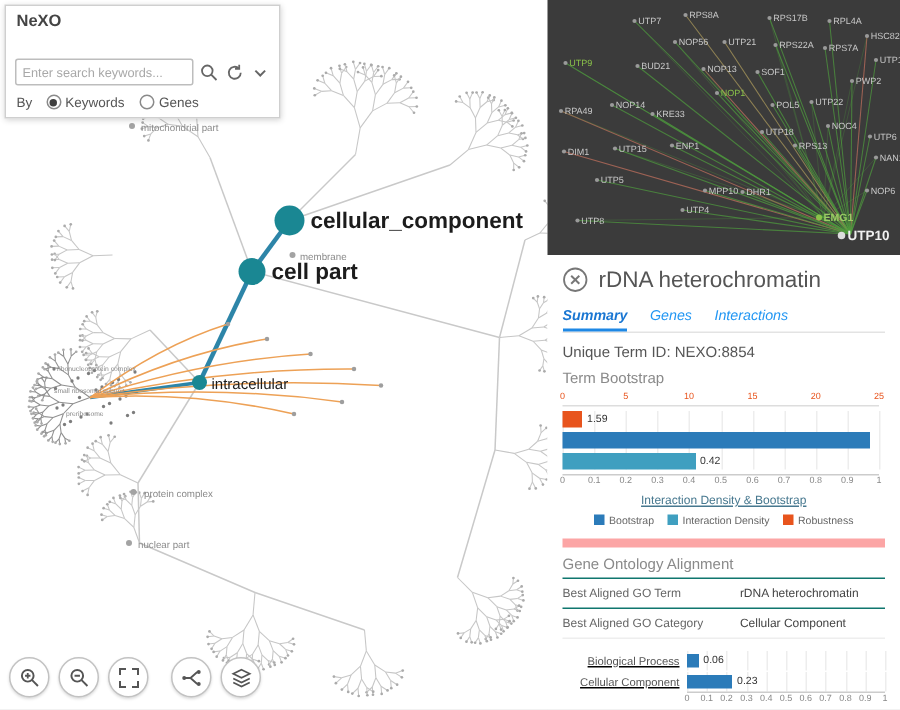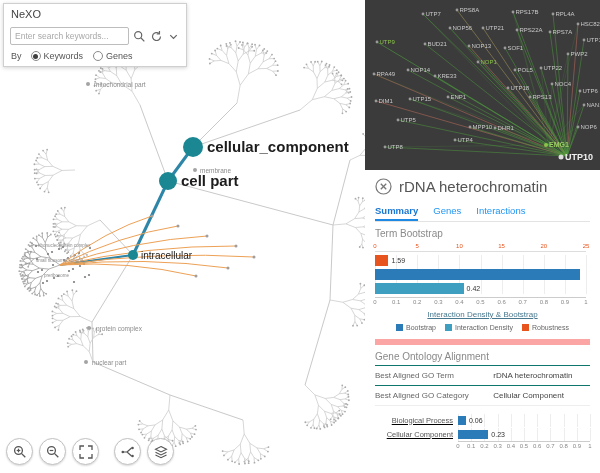--- a/index.html
+++ b/index.html
@@ -6,21 +6,21 @@
   .stage{position:relative;width:600px;height:473px;background:#fff;overflow:hidden;}
   svg text{font-family:"Liberation Sans",sans-serif;}
 
   
   .tree-panel{position:absolute;left:0;top:0;width:365px;height:473px;background:#fff;}
   .tree-panel > svg{position:absolute;inset:0;}
 
   
   .search-card{position:absolute;left:3px;top:3px;width:182px;background:#fff;border:1px solid #cfcfcf;
     box-shadow:0 1px 4px rgba(0,0,0,.18);z-index:6;}
-  .sc-title{font-size:11px;font-weight:normal;color:#444;padding:4px 7px 6px;}
+  .sc-title{font-size:11px;font-weight:bold;color:#444;padding:4px 7px 18px;}
   .sc-input-row{display:flex;align-items:center;gap:4px;padding:1px 6px 2px;}
   .sc-input-row input{flex:1;min-width:0;border:1px solid #bdbdbd;border-radius:2px;font-size:8.5px;
     padding:3px 4px;color:#333;outline:none;font-family:"Liberation Sans",sans-serif;}
   .sc-input-row input::placeholder{color:#a8a8a8;}
   .sc-icon{width:13px;height:13px;flex:0 0 auto;cursor:pointer;}
   .sc-by-row{display:flex;align-items:center;gap:9px;padding:4px 7px 5px;font-size:9px;color:#555;}
   .radio-opt{display:inline-flex;align-items:flex-end;cursor:pointer;color:#555;}
   .radio{width:8px;height:8px;border:1px solid #8a8a8a;border-radius:50%;display:inline-block;
     margin-right:3px;position:relative;background:#fff;}
   .radio.sel::after{content:'';position:absolute;inset:1.5px;background:#3f3f3f;border-radius:50%;}
@@ -35,21 +35,21 @@
   .right-col{position:absolute;left:365px;top:0;width:235px;height:473px;}
   .network-panel{position:relative;width:235px;height:170px;background:#3b3b3b;overflow:hidden;}
   .detail-panel{position:relative;width:235px;height:303px;background:#fff;box-sizing:border-box;
     padding:8px 10px 0;overflow:hidden;}
 
   .dp-header{display:flex;align-items:center;gap:7px;}
   .dp-title{font-size:15px;color:#555;}
   .close-icon{width:17px;height:17px;flex:0 0 auto;cursor:pointer;}
 
   .tabs{display:flex;border-bottom:1px solid #e3e3e3;margin-top:6px;}
-  .tab{font-size:9.5px;color:#2196f3;padding:4px 0 5px;margin-right:15px;cursor:pointer;}
+  .tab{font-size:9.5px;color:#2196f3;padding:4px 0 5px;margin-right:15px;cursor:pointer;font-style:italic;}
   .tab.active{color:#1976d2;box-shadow:inset 0 -2px 0 #1e88e5;font-weight:bold;}
 
   .uid{font-size:10px;color:#555;margin:8px 0 4px;}
   .section-label{font-size:10px;color:#8a8a8a;margin:6px 0 3px;}
   .section-label.bordered{border-top:6px solid #fca5a5;padding-top:6px;margin-top:8px;}
 
   
   .rc-topaxis{position:relative;height:9px;border-bottom:1px solid #ddd;font-size:6px;margin-right:4px;}
   .rc-topaxis span{position:absolute;top:1px;transform:translateX(-50%);}
   .rc-plot{position:relative;margin:3px 4px 0 0;}
@@ -1458,20 +1458,21 @@
         </svg>
         <span class="dp-title">rDNA heterochromatin</span>
       </div>
 
       <div class="tabs">
           <span class="tab active">Summary</span>
           <span class="tab">Genes</span>
           <span class="tab">Interactions</span>
         </div>
 
+      <div class="uid">Unique Term ID: NEXO:8854</div>
 
       <div class="section-label">Term Bootstrap</div>
 
       <div>
         <div class="rc-topaxis">
             <span style="left: 0%; color: rgb(232, 84, 29);">0</span>
             <span style="left: 20%; color: rgb(232, 84, 29);">5</span>
             <span style="left: 40%; color: rgb(232, 84, 29);">10</span>
             <span style="left: 60%; color: rgb(232, 84, 29);">15</span>
             <span style="left: 80%; color: rgb(232, 84, 29);">20</span>

